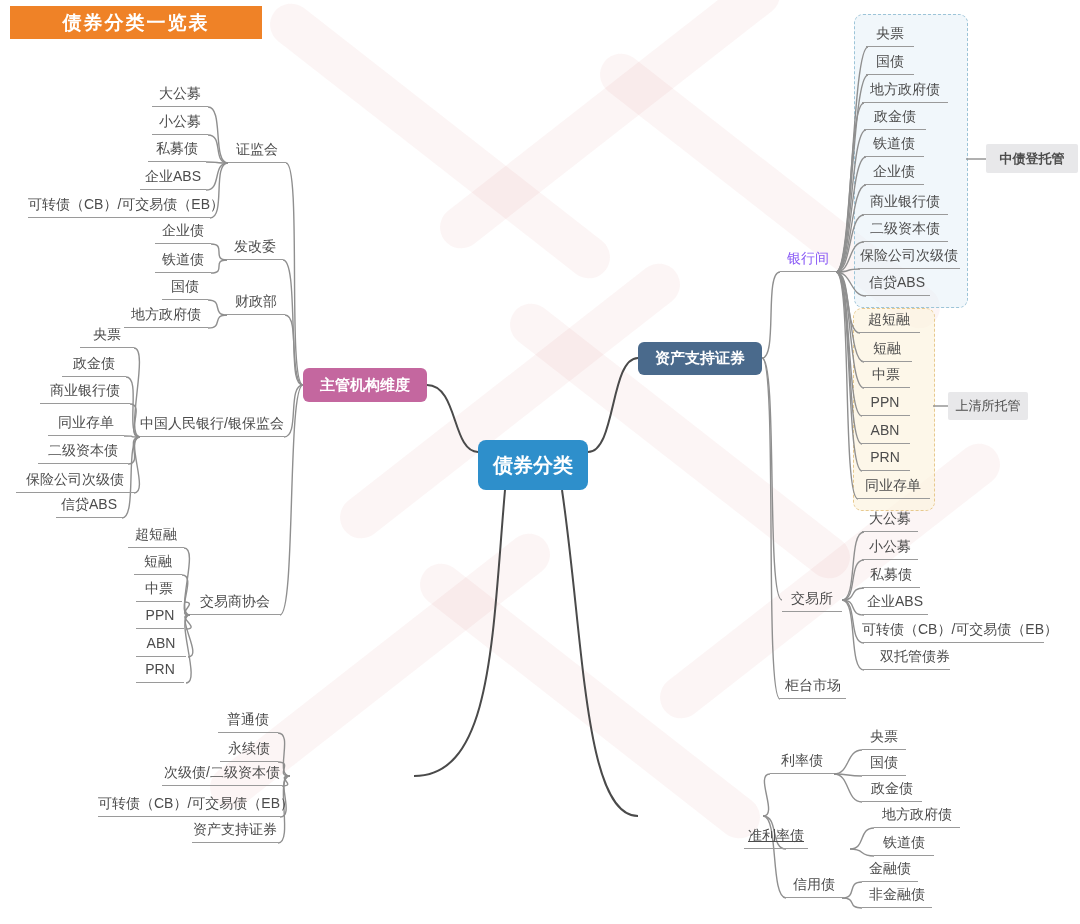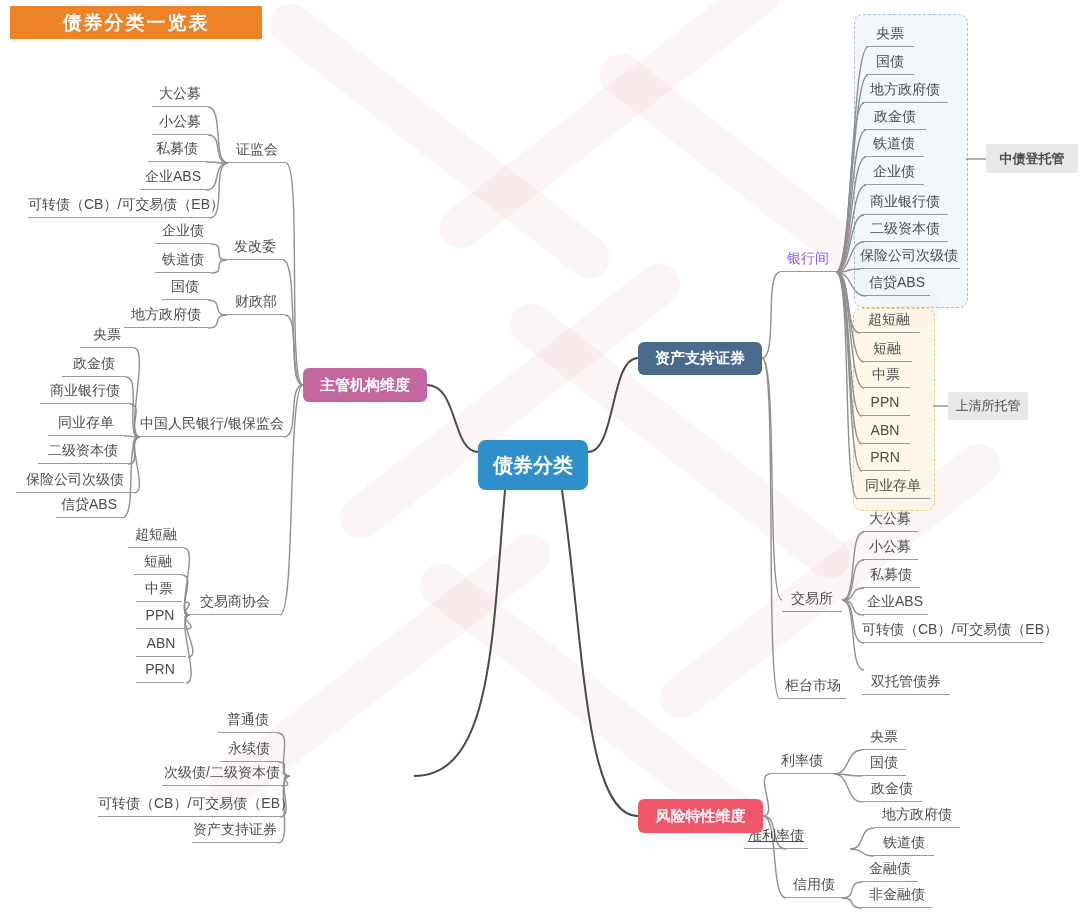--- a/index.html
+++ b/index.html
@@ -114,21 +114,20 @@
     </svg>
 
   <div class="dashbox box-blue" style="left:854px;top:14px;width:112px;height:292px;"></div>
   <div class="dashbox box-orange" style="left:853px;top:308px;width:80px;height:201px;"></div>
 
   <div class="banner">债券分类一览表</div>
 
   <div class="node" style="left:478px;top:440px;width:110px;height:50px;background:#2E8FCB;font-size:20px;border-radius:8px;">债券分类</div>
   <div class="node" style="left:303px;top:368px;width:124px;height:34px;background:#C4679F;font-size:15px;">主管机构维度</div>
   <div class="node" style="left:638px;top:342px;width:124px;height:33px;background:#4A6A8C;font-size:15px;">资产支持证券</div>
-  <div class="node" style="left:638px;top:799px;width:125px;height:34px;background:#F0566A;font-size:15px;">风险特性维度</div>
 
   <div class="leaf" style="left:228px;top:140px;width:58px;">证监会</div>
   <div class="leaf" style="left:227px;top:237px;width:56px;">发改委</div>
   <div class="leaf" style="left:227px;top:292px;width:58px;">财政部</div>
   <div class="leaf" style="left:140px;top:414px;width:144px;">中国人民银行/银保监会</div>
   <div class="leaf" style="left:190px;top:592px;width:90px;">交易商协会</div>
 
   <div class="leaf" style="left:152px;top:84px;width:56px;">大公募</div>
   <div class="leaf" style="left:152px;top:112px;width:56px;">小公募</div>
   <div class="leaf" style="left:148px;top:139px;width:58px;">私募债</div>
@@ -186,21 +185,21 @@
   <div class="leaf" style="left:856px;top:476px;width:74px;">同业存单</div>
 
   <div class="tag" style="left:986px;top:144px;width:92px;height:29px;font-weight:bold;">中债登托管</div>
   <div class="tag" style="left:948px;top:392px;width:80px;height:28px;">上清所托管</div>
 
   <div class="leaf" style="left:862px;top:509px;width:56px;">大公募</div>
   <div class="leaf" style="left:862px;top:537px;width:56px;">小公募</div>
   <div class="leaf" style="left:862px;top:565px;width:58px;">私募债</div>
   <div class="leaf" style="left:862px;top:592px;width:66px;">企业ABS</div>
   <div class="leaf" style="left:862px;top:620px;width:182px;">可转债（CB）/可交易债（EB）</div>
-  <div class="leaf" style="left:862px;top:672px;width:88px;">双托管债券</div>
+  <div class="leaf" style="left:862px;top:647px;width:88px;text-align:right;">双托管债券</div>
 
   <div class="leaf" style="left:770px;top:751px;width:64px;">利率债</div>
   <div class="leaf" style="left:744px;top:826px;width:64px;text-decoration:underline;">准利率债</div>
   <div class="leaf" style="left:786px;top:875px;width:56px;">信用债</div>
 
   <div class="leaf" style="left:862px;top:727px;width:44px;">央票</div>
   <div class="leaf" style="left:862px;top:753px;width:44px;">国债</div>
   <div class="leaf" style="left:862px;top:779px;width:60px;">政金债</div>
   <div class="leaf" style="left:874px;top:805px;width:86px;">地方政府债</div>
   <div class="leaf" style="left:874px;top:833px;width:60px;">铁道债</div>

